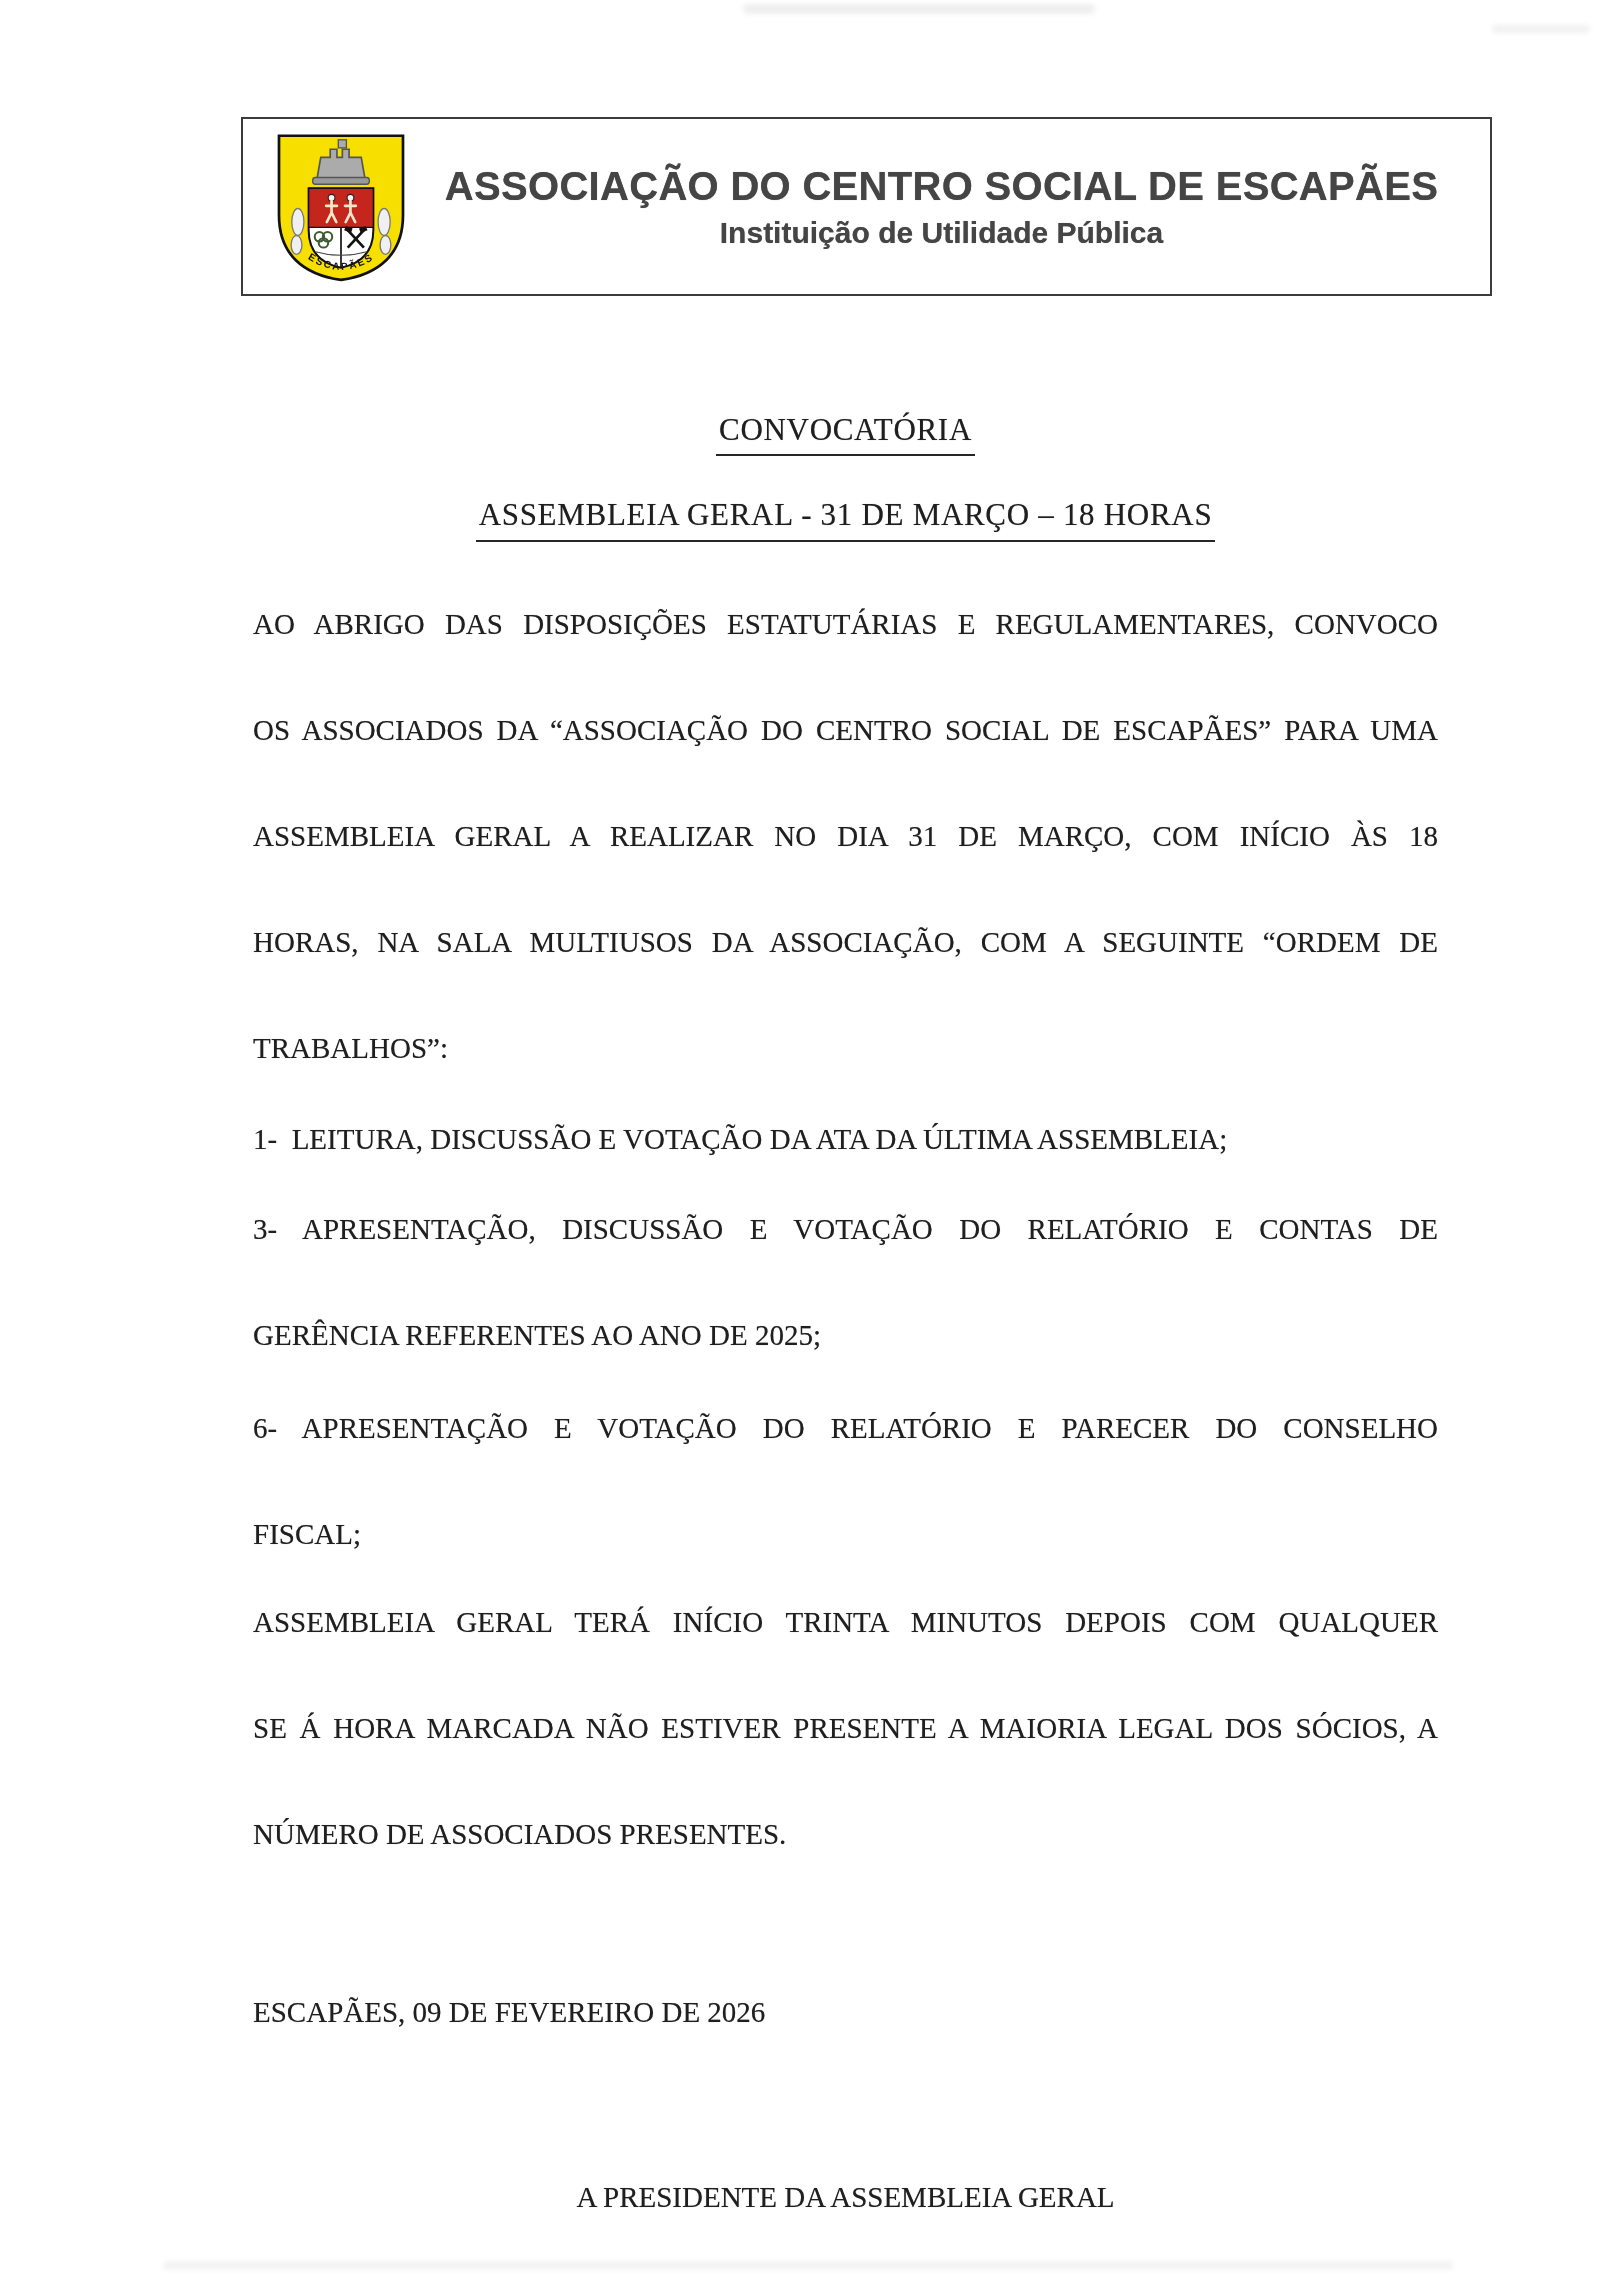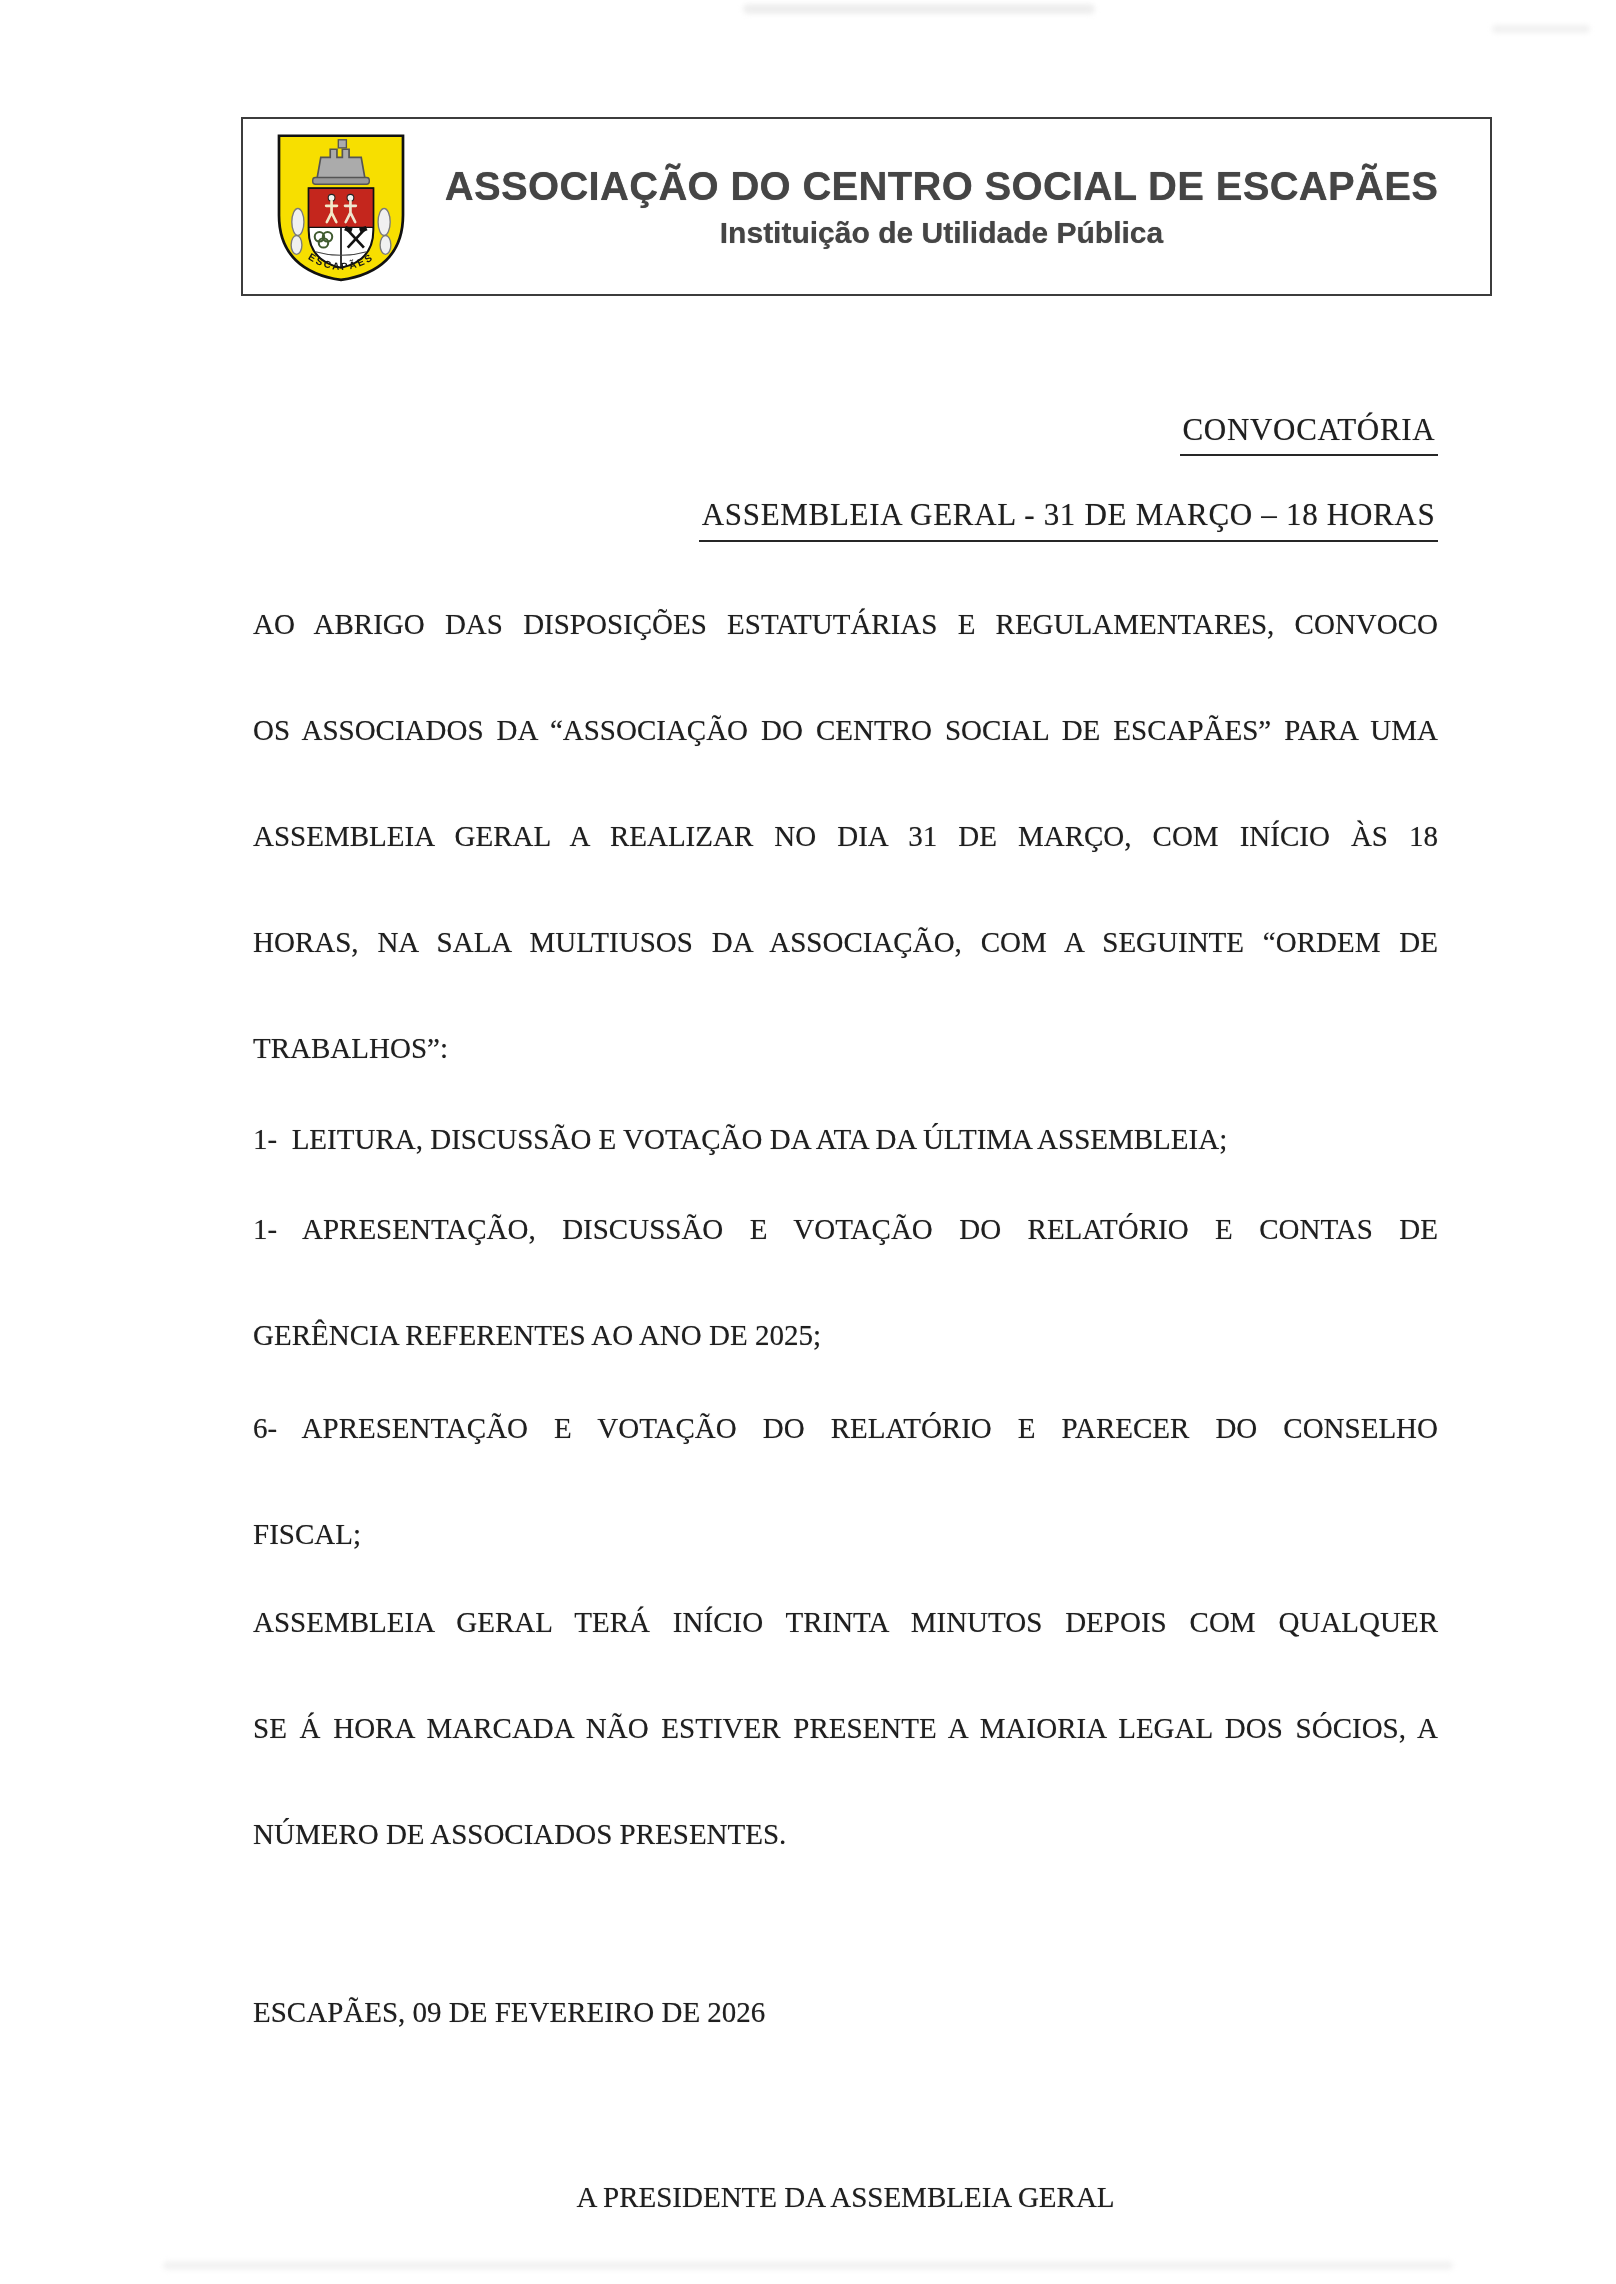--- a/index.html
+++ b/index.html
@@ -18,21 +18,21 @@
   .lh-text{flex:1 1 auto;text-align:center;padding-right:17px;
            font-family:"Liberation Sans","DejaVu Sans",sans-serif;color:#454545;
            text-shadow:0 0 0.7px #6a6a6a;}
   .lh-title{font-size:40px;font-weight:bold;letter-spacing:0.3px;line-height:46px;}
   .lh-sub{font-size:30px;font-weight:bold;margin-top:5.2px;line-height:35px;}
 
   
   .col{position:absolute;left:253px;top:391px;width:1185px;
        font-size:29px;line-height:53px;
        text-shadow:0 0 0.7px rgba(25,25,25,.55);}
-  .hline{text-align:right;font-size:31px;letter-spacing:0.7px;line-height:38px;}
+  .hline{text-align:center;font-size:31px;letter-spacing:0.7px;line-height:38px;}
   .hline .u{display:inline-block;border-bottom:2.6px solid #262626;padding:0 2.6px 5.9px;}
   .h1{margin-top:19.5px;}
   .h2{margin-top:40px;}
   .line{line-height:53px;min-height:53px;}
   .jline{line-height:53px;min-height:53px;text-align:justify;}
   .jline::after{content:"";display:inline-block;width:100%;height:0;}
   .p-intro{margin-top:56px;}
   .p-a1{margin-top:38px;}
   .p-a2{margin-top:37px;}
   .p-a3{margin-top:40px;}
@@ -121,21 +121,21 @@
       <div class="jline">ASSEMBLEIA GERAL A REALIZAR NO DIA 31 DE MARÇO, COM INÍCIO ÀS 18</div>
       <div class="jline">HORAS, NA SALA MULTIUSOS DA ASSOCIAÇÃO, COM A SEGUINTE “ORDEM DE</div>
       <div class="line">TRABALHOS”:</div>
     </div>
 
     <div class="p-a1">
       <div class="line">1-&nbsp; LEITURA, DISCUSSÃO E VOTAÇÃO DA ATA DA ÚLTIMA ASSEMBLEIA;</div>
     </div>
 
     <div class="p-a2">
-      <div class="jline">1- APRESENTAÇÃO, DISCUSSÃO E VOTAÇÃO DO RELATÓRIO E CONTAS DE</div>
+      <div class="jline">3- APRESENTAÇÃO, DISCUSSÃO E VOTAÇÃO DO RELATÓRIO E CONTAS DE</div>
       <div class="line">GERÊNCIA REFERENTES AO ANO DE 2025;</div>
     </div>
 
     <div class="p-a3">
       <div class="jline">6- APRESENTAÇÃO E VOTAÇÃO DO RELATÓRIO E PARECER DO CONSELHO</div>
       <div class="line">FISCAL;</div>
     </div>
 
 
     <div class="p-quorum">

